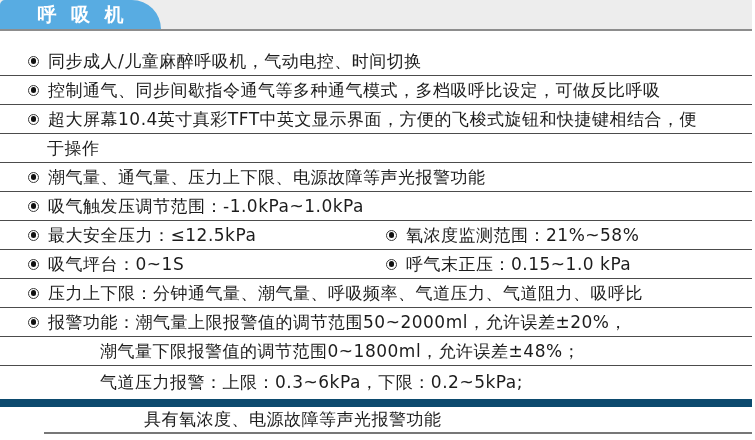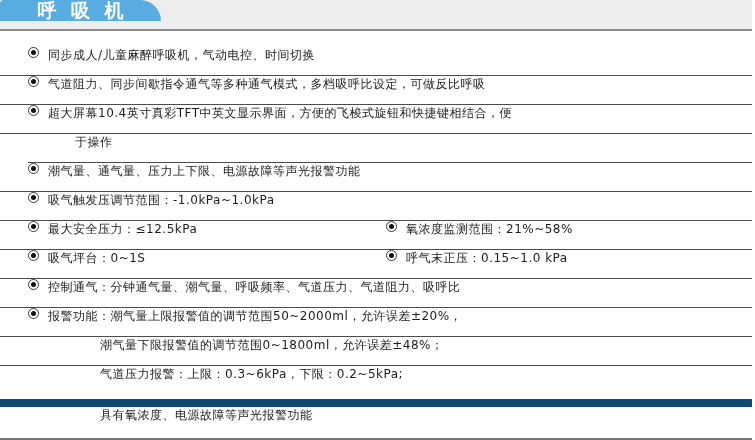--- a/index.html
+++ b/index.html
@@ -12,49 +12,49 @@
   }
   
   .header {
     position:relative;
     width:752px; height:29px;
     background:#ededed;
     border-bottom:2px solid #8d8d8d;
   }
   .tab {
     position:absolute; left:0; top:0;
-    width:161px; height:21px;
+    width:161px; height:29px;
     background:#58ace2;
     border-radius:5px 30px 0 0;
     display:flex; align-items:center; justify-content:center;
   }
   .tab-title {
     color:#ffffff;
     font-weight:bold;
     font-size:19px;
     letter-spacing:4px;
     white-space:nowrap;
     padding-left:4px;
   }
   .gap { height:16px; }
   
   .table { width:752px; }
   .row {
-    display:flex; 
+    display:flex; align-items:center;
     box-sizing:border-box;
     height:29px;
     border-bottom:1px solid #4c4c4c;
     padding-left:28px;
-    font-size:12px;
+    font-size:17px;
     letter-spacing:0.5px;
   }
   .row span { white-space:nowrap; }
   .row.tall  { height:41px; border-bottom:8px solid #0c4a6e; }
-  .row.last  { height:33px; border-bottom:2px solid #777777; }
-  .row.indent-text  { padding-left:47px;margin-left:28px; }
+  .row.last  { height:27px; border-bottom:2px solid #777777;margin-left:44px; }
+  .row.indent-text  { padding-left:47px; }
   .row.indent-label { padding-left:100px; }
   .bullet {
     width:9px; height:9px;
     border:1.5px solid #3a3a3a;
     border-radius:50%;
     margin-right:9px;
     position:relative;
     flex:none;
   }
   .bullet::after {
@@ -81,21 +81,21 @@
 
 <div class="table">
 
   <div class="row">
     <span class="bullet"></span>
     <span>同步成人/儿童麻醉呼吸机，气动电控、时间切换</span>
   </div>
 
   <div class="row">
     <span class="bullet"></span>
-    <span>气道阻力、同步间歇指令通气等多种通气模式，多档吸呼比设定，可做反比呼吸</span>
+    <span>控制通气、同步间歇指令通气等多种通气模式，多档吸呼比设定，可做反比呼吸</span>
   </div>
 
   <div class="row">
     <span class="bullet"></span>
     <span>超大屏幕10.4英寸真彩TFT中英文显示界面，方便的飞梭式旋钮和快捷键相结合，便</span>
   </div>
 
   <div class="row indent-text">
     <span>于操作</span>
   </div>
@@ -119,21 +119,21 @@
 
   <div class="row">
     <span class="bullet"></span>
     <span class="cell-left">吸气坪台：0~1S</span>
     <span class="bullet"></span>
     <span>呼气末正压：0.15~1.0  kPa</span>
   </div>
 
   <div class="row">
     <span class="bullet"></span>
-    <span>控制通气：分钟通气量、潮气量、呼吸频率、气道压力、气道阻力、吸呼比</span>
+    <span>压力上下限：分钟通气量、潮气量、呼吸频率、气道压力、气道阻力、吸呼比</span>
   </div>
 
   <div class="row">
     <span class="bullet"></span>
     <span>报警功能：潮气量上限报警值的调节范围50~2000ml，允许误差±20%，</span>
   </div>
 
   <div class="row indent-label">
     <span>潮气量下限报警值的调节范围0~1800ml，允许误差±48%；</span>
   </div>

